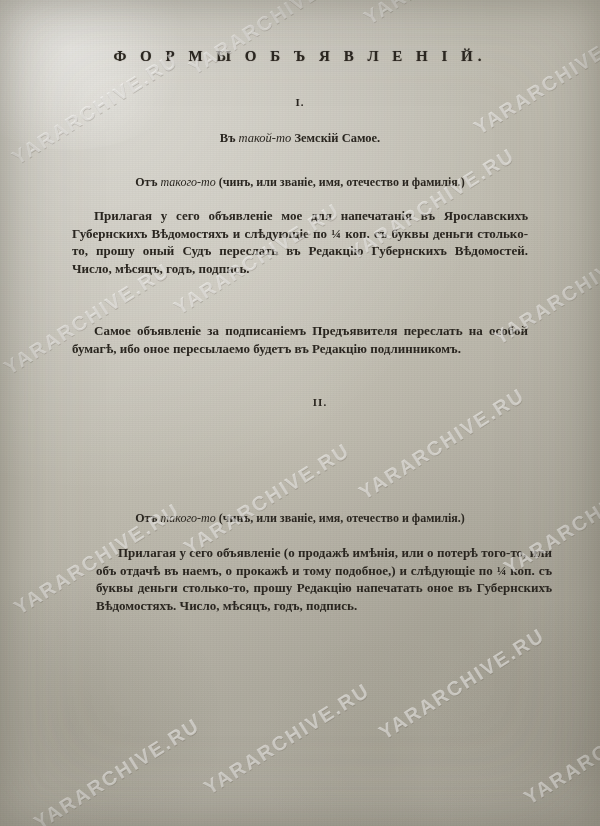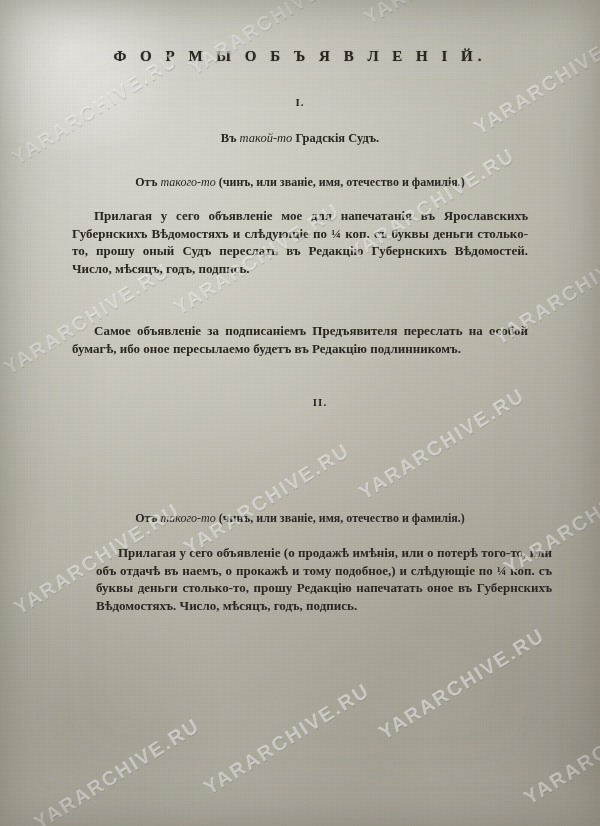--- a/index.html
+++ b/index.html
@@ -144,21 +144,21 @@
 
   <div id="grain"></div>
 
   <div id="text-layer">
 
     <div class="doc-title">Ф О Р М Ы   О Б Ъ Я В Л Е Н І Й.</div>
 
     <div class="section-num" style="top:96px;">I.</div>
 
     <div class="center-line" style="top:131px;">
-      <span>Въ </span><span class="ital">такой-то</span><span> Градскія  Судъ.</span>
+      <span>Въ </span><span class="ital">такой-то</span><span> Земскій  Самое.</span>
     </div>
 
     <div class="center-line" style="top:175px; font-size:12px;">
       <span class="lead">Отъ </span><span class="ital">такого-то</span><span>  (чинъ,  или  званіе,  имя,  отечество  и  фамилія.)</span>
     </div>
 
     <div class="para" style="top:207px;">
       <span class="ind"></span><span>Прилагая у сего объявленіе мое  для напечатанія въ Ярославскихъ Губернскихъ Вѣдомостяхъ и слѣдующіе по ¼ коп. съ буквы деньги столько-то, прошу оный Судъ переслать въ Редакцію Губернскихъ Вѣдомостей. Число, мѣсяцъ, годъ, подпись.</span>
     </div>
 

